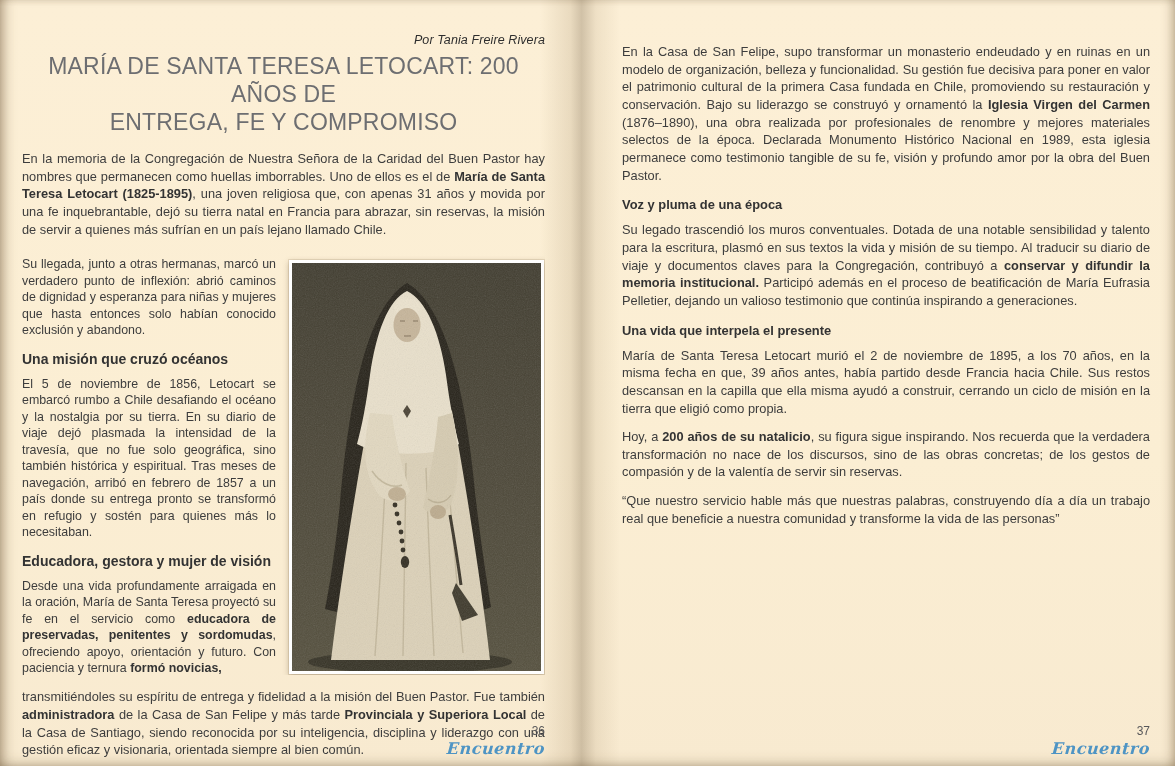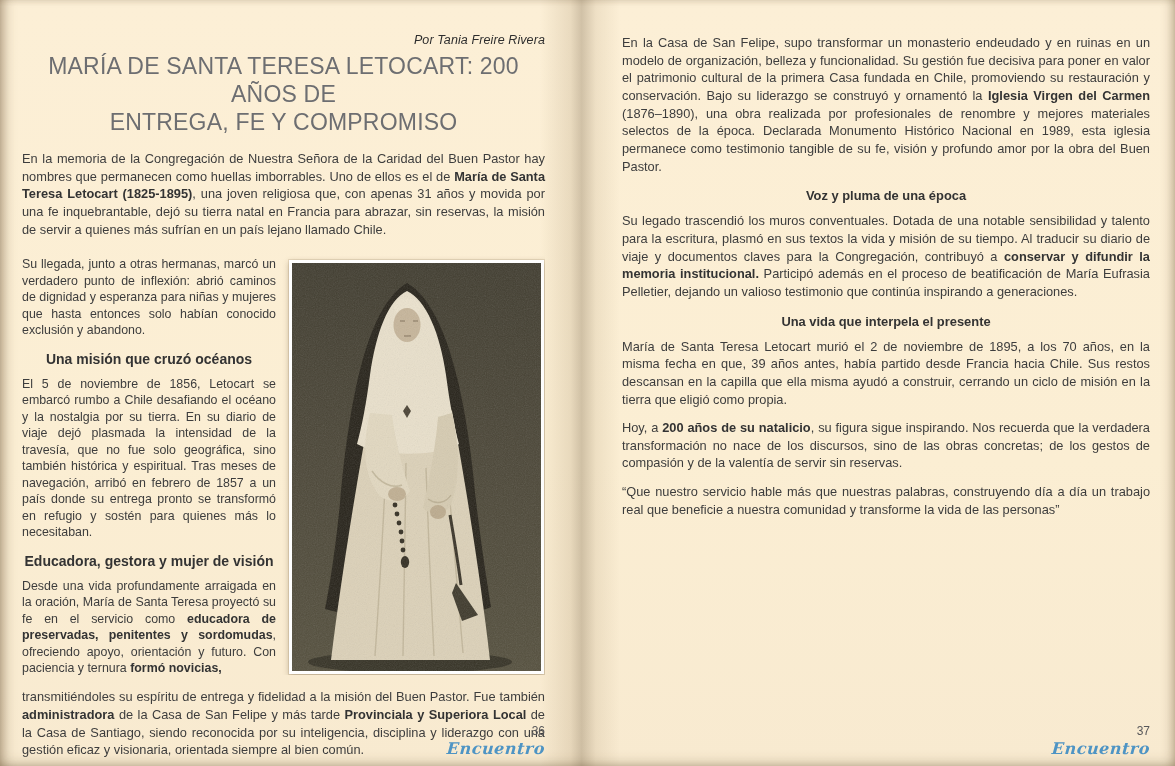--- a/index.html
+++ b/index.html
@@ -36,21 +36,21 @@
   }
   .para {
     color: #3d3d3d; font-size: 12.8px; line-height: 1.38;
     text-align: justify; margin: 0 0 11px 0;
   }
   .intro { margin-top: 14px; }
   .twocol { display: flex; gap: 13px; margin-top: 18px; height: 419px; overflow: hidden; }
   .textcol { width: 254px; flex: 0 0 254px; }
   .textcol .para { font-size: 12.4px; line-height: 1.33; margin: 0 0 10px 0; }
   .heading {
-    color: #333; font-size: 12.9px; font-weight: bold; margin: 13px 0 9px 0; text-align: center;
+    color: #333; font-size: 12.9px; font-weight: bold; margin: 13px 0 9px 0;
   }
   .textcol .heading { font-size: 14px; margin: 12px 0 9px 0; }
   .continuation { margin-top: 13px; }
 
   figure.portrait {
     margin: 4px 0 0 0; width: 249px; height: 408px; flex: 0 0 249px;
     background: #ffffff; padding: 3px;
     box-shadow: 0 2px 6px rgba(90,70,40,.35), 0 0 0 1px rgba(200,180,150,.35);
   }
   figure.portrait svg { display: block; width: 249px; height: 408px; }
@@ -159,21 +159,21 @@
 
     <p class="para continuation"><span>transmitiéndoles su espíritu de entrega y fidelidad a la misión del Buen Pastor. Fue también </span><b>administradora</b><span> de la Casa de San Felipe y más tarde </span><b>Provinciala y Superiora Local</b><span> de la Casa de Santiago, siendo reconocida por su inteligencia, disciplina y liderazgo con una gestión eficaz y visionaria, orientada siempre al bien común.</span></p>
 
     <div class="page-footer">
       <span class="page-number">36</span>
       <span class="logo">Encuentro</span>
     </div>
   </div>
 
   <div class="page page-right">
-    <div style="padding-top:34px;">
+    <div style="padding-top:43px;">
       <p class="para"><span>En la Casa de San Felipe, supo transformar un monasterio endeudado y en ruinas en un modelo de organización, belleza y funcionalidad. Su gestión fue decisiva para poner en valor el patrimonio cultural de la primera Casa fundada en Chile, promoviendo su restauración y conservación. Bajo su liderazgo se construyó y ornamentó la </span><b>Iglesia Virgen del Carmen</b><span> (1876–1890), una obra realizada por profesionales de renombre y mejores materiales selectos de la época. Declarada Monumento Histórico Nacional en 1989, esta iglesia permanece como testimonio tangible de su fe, visión y profundo amor por la obra del Buen Pastor.</span></p>
       <h3 class="heading">Voz y pluma de una época</h3>
       <p class="para"><span>Su legado trascendió los muros conventuales. Dotada de una notable sensibilidad y talento para la escritura, plasmó en sus textos la vida y misión de su tiempo. Al traducir su diario de viaje y documentos claves para la Congregación, contribuyó a </span><b>conservar y difundir la memoria institucional.</b><span> Participó además en el proceso de beatificación de María Eufrasia Pelletier, dejando un valioso testimonio que continúa inspirando a generaciones.</span></p>
       <h3 class="heading">Una vida que interpela el presente</h3>
       <p class="para"><span>María de Santa Teresa Letocart murió el 2 de noviembre de 1895, a los 70 años, en la misma fecha en que, 39 años antes, había partido desde Francia hacia Chile. Sus restos descansan en la capilla que ella misma ayudó a construir, cerrando un ciclo de misión en la tierra que eligió como propia.</span></p>
       <p class="para"><span>Hoy, a </span><b>200 años de su natalicio</b><span>, su figura sigue inspirando. Nos recuerda que la verdadera transformación no nace de los discursos, sino de las obras concretas; de los gestos de compasión y de la valentía de servir sin reservas.</span></p>
       <p class="para"><span>“Que nuestro servicio hable más que nuestras palabras, construyendo día a día un trabajo real que beneficie a nuestra comunidad y transforme la vida de las personas”</span></p>
     </div>
 
     <div class="page-footer">

